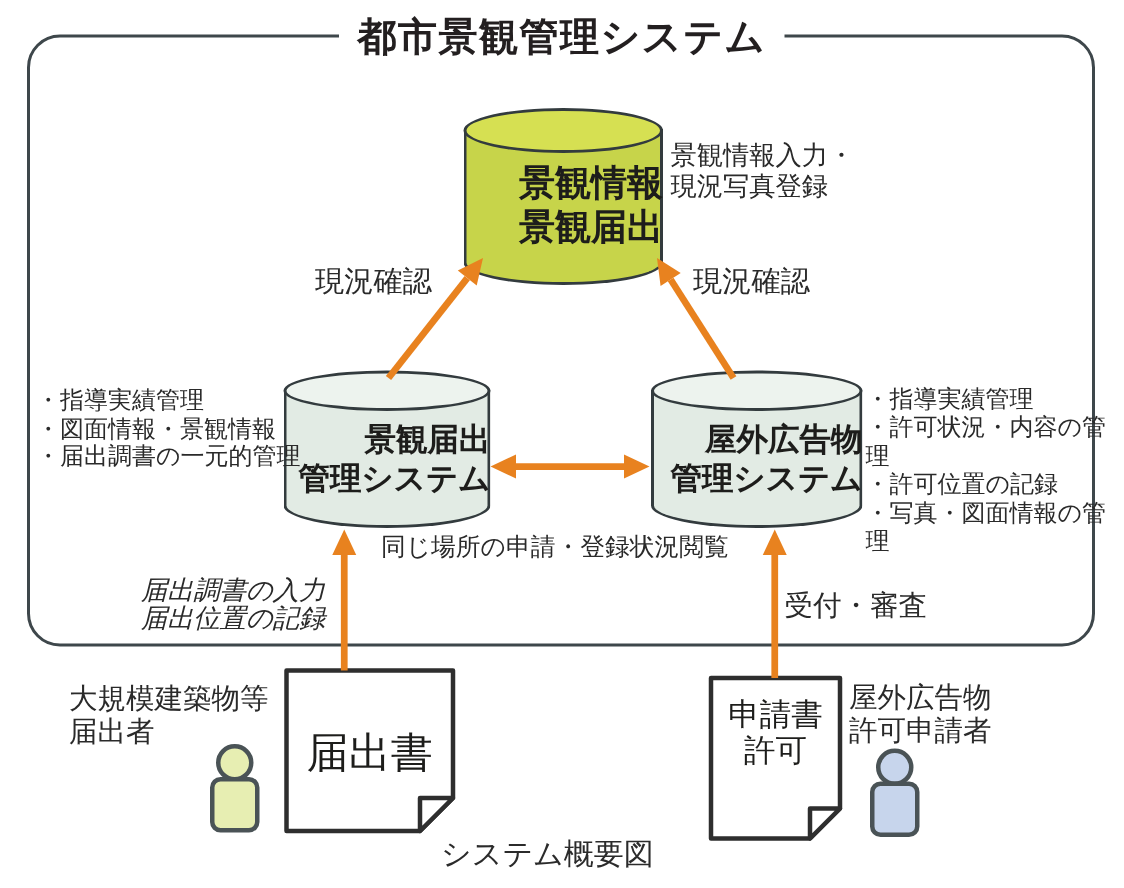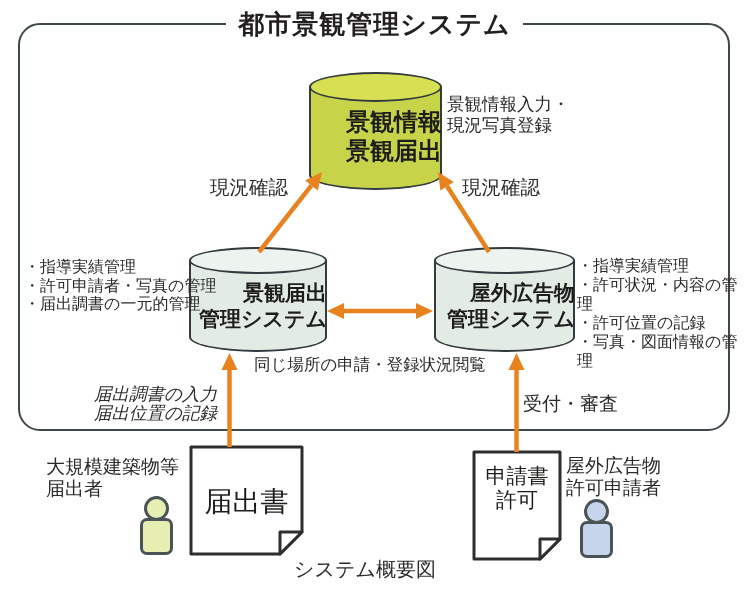--- a/index.html
+++ b/index.html
@@ -159,21 +159,21 @@
   <div class="note nt-sysnote">
     <div>景観情報入力・</div>
     <div>現況写真登録</div>
   </div>
 
   <div class="note nt-check-l">現況確認</div>
   <div class="note nt-check-r">現況確認</div>
 
   <div class="note nt-feat-l">
     <div>・指導実績管理</div>
-    <div>・許可申請者・写真の管理</div>
+    <div>・図面情報・景観情報</div>
     <div>・届出調書の一元的管理</div>
   </div>
 
   <div class="note nt-feat-r">
     <div>・指導実績管理</div>
     <div>・許可状況・内容の管理</div>
     <div>・許可位置の記録</div>
     <div>・写真・図面情報の管理</div>
   </div>
 

